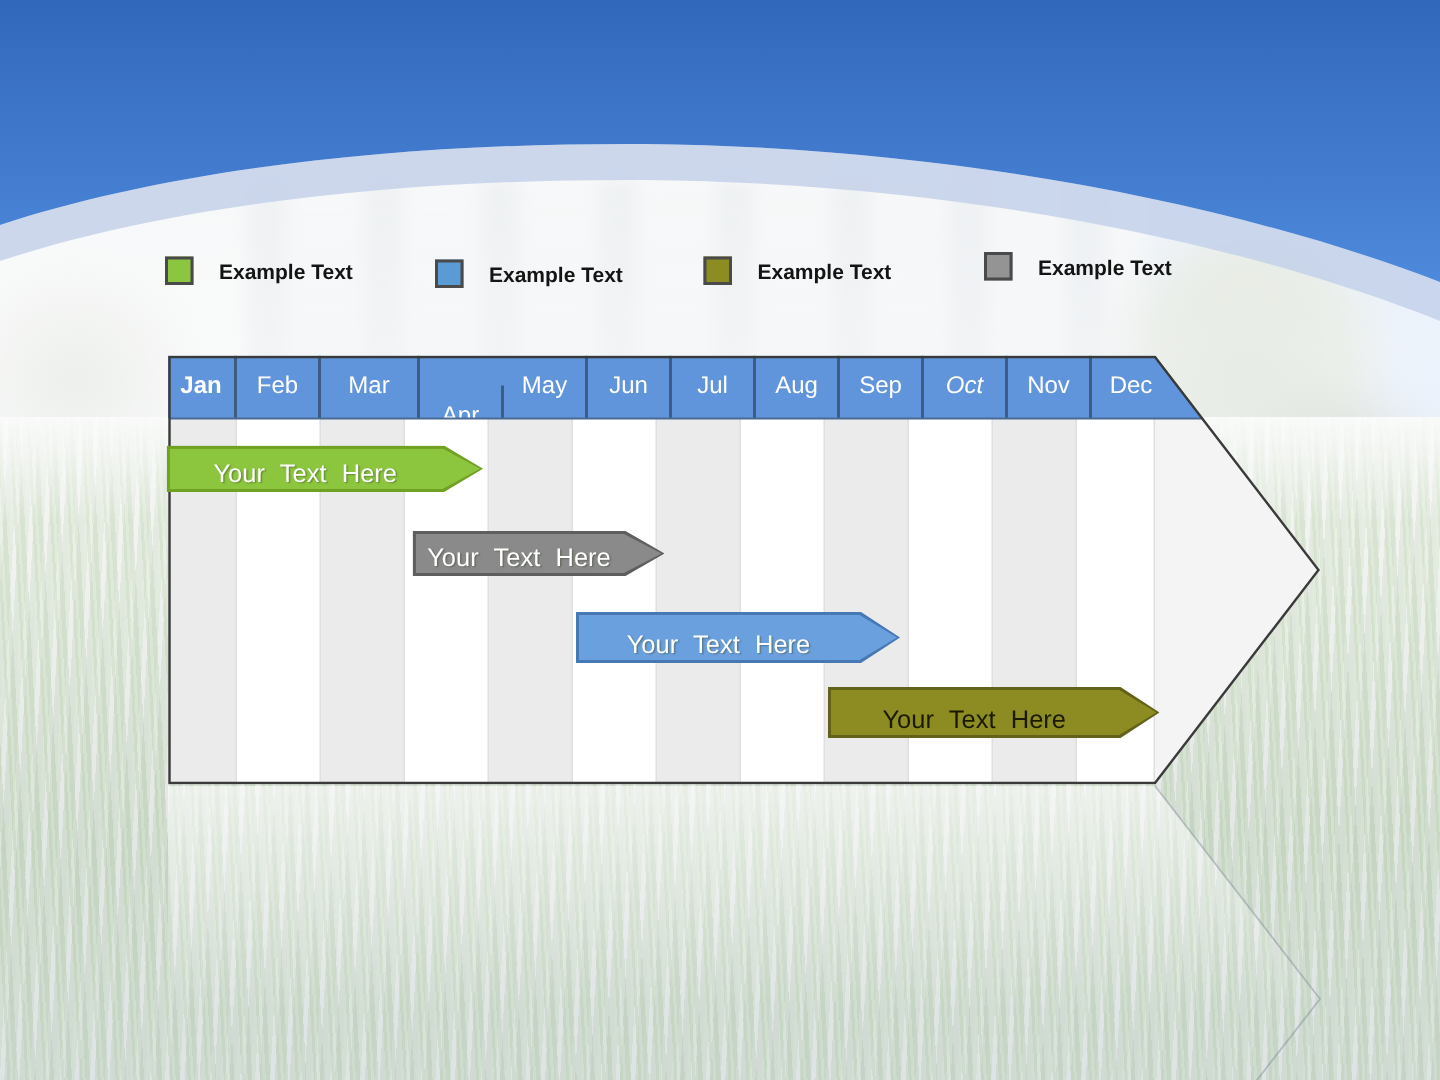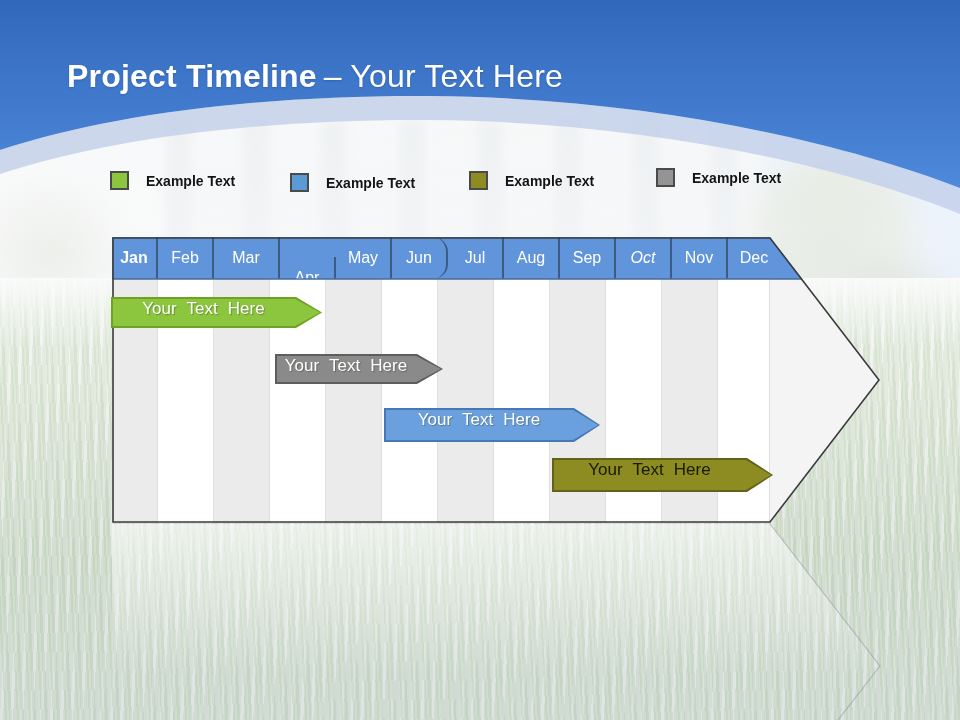--- a/index.html
+++ b/index.html
@@ -59,21 +59,21 @@
   .months{position:absolute;left:0;top:0;width:768px;height:42px;display:flex;}
   .month-cell{height:42px;display:flex;align-items:center;justify-content:center;
       box-sizing:border-box;color:#fff;font-size:16px;flex:none;}
   .cols{position:absolute;left:0;top:42px;width:658px;bottom:0;display:flex;}
   .body-col{height:100%;box-sizing:border-box;flex:none;background:#fff;}
   .chart-outline{position:absolute;inset:0;pointer-events:none;}
 
   
   .bar{position:absolute;z-index:4;
       clip-path:polygon(0 0,calc(100% - 26px) 0,100% 50%,calc(100% - 26px) 100%,0 100%);}
-  .bar-inner{position:absolute;inset:2px;display:flex;align-items:flex-start;justify-content:center;
+  .bar-inner{position:absolute;inset:2px;display:flex;align-items:flex-end;justify-content:center;
       padding-right:26px;box-sizing:border-box;
       clip-path:polygon(0 0,calc(100% - 25px) 0,100% 50%,calc(100% - 25px) 100%,0 100%);}
   .bar-label{font-size:17px;word-spacing:.32em;white-space:nowrap;}
   .bar-label.lite{text-shadow:1px 1px 1px rgba(55,70,40,.45);}
 </style>
 </head>
 <body>
 
 <div class="slide">
 
@@ -102,23 +102,20 @@
     <defs>
       <linearGradient id="bandgrad" x1="0" y1="0" x2="0" y2="1">
         <stop offset="0" stop-color="#3268BC"></stop>
         <stop offset="1" stop-color="#4E89DB"></stop>
       </linearGradient>
     </defs>
     <path d="M0,150 C110,114 260,95 430,96 C640,98 830,138 960,188 L960,214 C830,162 640,122 430,120 C260,119 110,138 0,174 Z" fill="#C2CFE9" opacity="0.82"></path>
     <path d="M0,0 H960 V188 C830,138 640,98 430,96 C260,95 110,114 0,150 Z" fill="url(#bandgrad)"></path>
   </svg>
 
-  <div class="title">
-    <span class="t-bold">Project Timeline</span><span class="t-light">– Your Text Here</span>
-  </div>
 
   <div class="legend" id="legend">
       <div class="legend-item" style="left: 110px; top: 171px;">
         <span class="legend-swatch" style="background: rgb(140, 198, 62);"></span>
         <span class="legend-label">Example Text</span>
       </div>
       <div class="legend-item" style="left: 290px; top: 173px;">
         <span class="legend-swatch" style="background: rgb(91, 155, 213);"></span>
         <span class="legend-label">Example Text</span>
       </div>
@@ -133,21 +130,21 @@
     </div>
 
   <div class="chart">
     <div class="chart-clip">
       <div class="months" id="months" style="background: rgb(96, 148, 219);">
           <div class="month-cell" style="width: 46px; border-right: 2px solid rgb(61, 92, 130); font-weight: bold;">Jan</div>
           <div class="month-cell" style="width: 56px; border-right: 2px solid rgb(61, 92, 130);">Feb</div>
           <div class="month-cell" style="width: 66px; border-right: 2px solid rgb(61, 92, 130);">Mar</div>
           <div class="month-cell" style="width: 56px; border-right: 2px solid rgb(61, 92, 130); margin-top: 20px;">Apr</div>
           <div class="month-cell" style="width: 56px; border-right: 2px solid rgb(61, 92, 130); text-align: right;">May</div>
-          <div class="month-cell" style="width: 56px; border-right: 2px solid rgb(61, 92, 130); border-radius: 15px;">Jun</div>
+          <div class="month-cell" style="width: 56px; border-right: 2px solid rgb(61, 92, 130);">Jun</div>
           <div class="month-cell" style="width: 56px; border-right: 2px solid rgb(61, 92, 130);">Jul</div>
           <div class="month-cell" style="width: 56px; border-right: 2px solid rgb(61, 92, 130);">Aug</div>
           <div class="month-cell" style="width: 56px; border-right: 2px solid rgb(61, 92, 130);">Sep</div>
           <div class="month-cell" style="width: 56px; border-right: 2px solid rgb(61, 92, 130); font-style: italic;">Oct</div>
           <div class="month-cell" style="width: 56px; border-right: 2px solid rgb(61, 92, 130);">Nov</div>
           <div class="month-cell" style="width: 52px;">Dec</div>
         </div>
       <div class="cols" id="cols">
           <div class="body-col" style="width: 46px; background: rgb(235, 235, 235); border-right: 1px solid rgb(223, 223, 223);"></div>
           <div class="body-col" style="width: 56px; background: rgb(255, 255, 255); border-right: 1px solid rgb(223, 223, 223);"></div>

